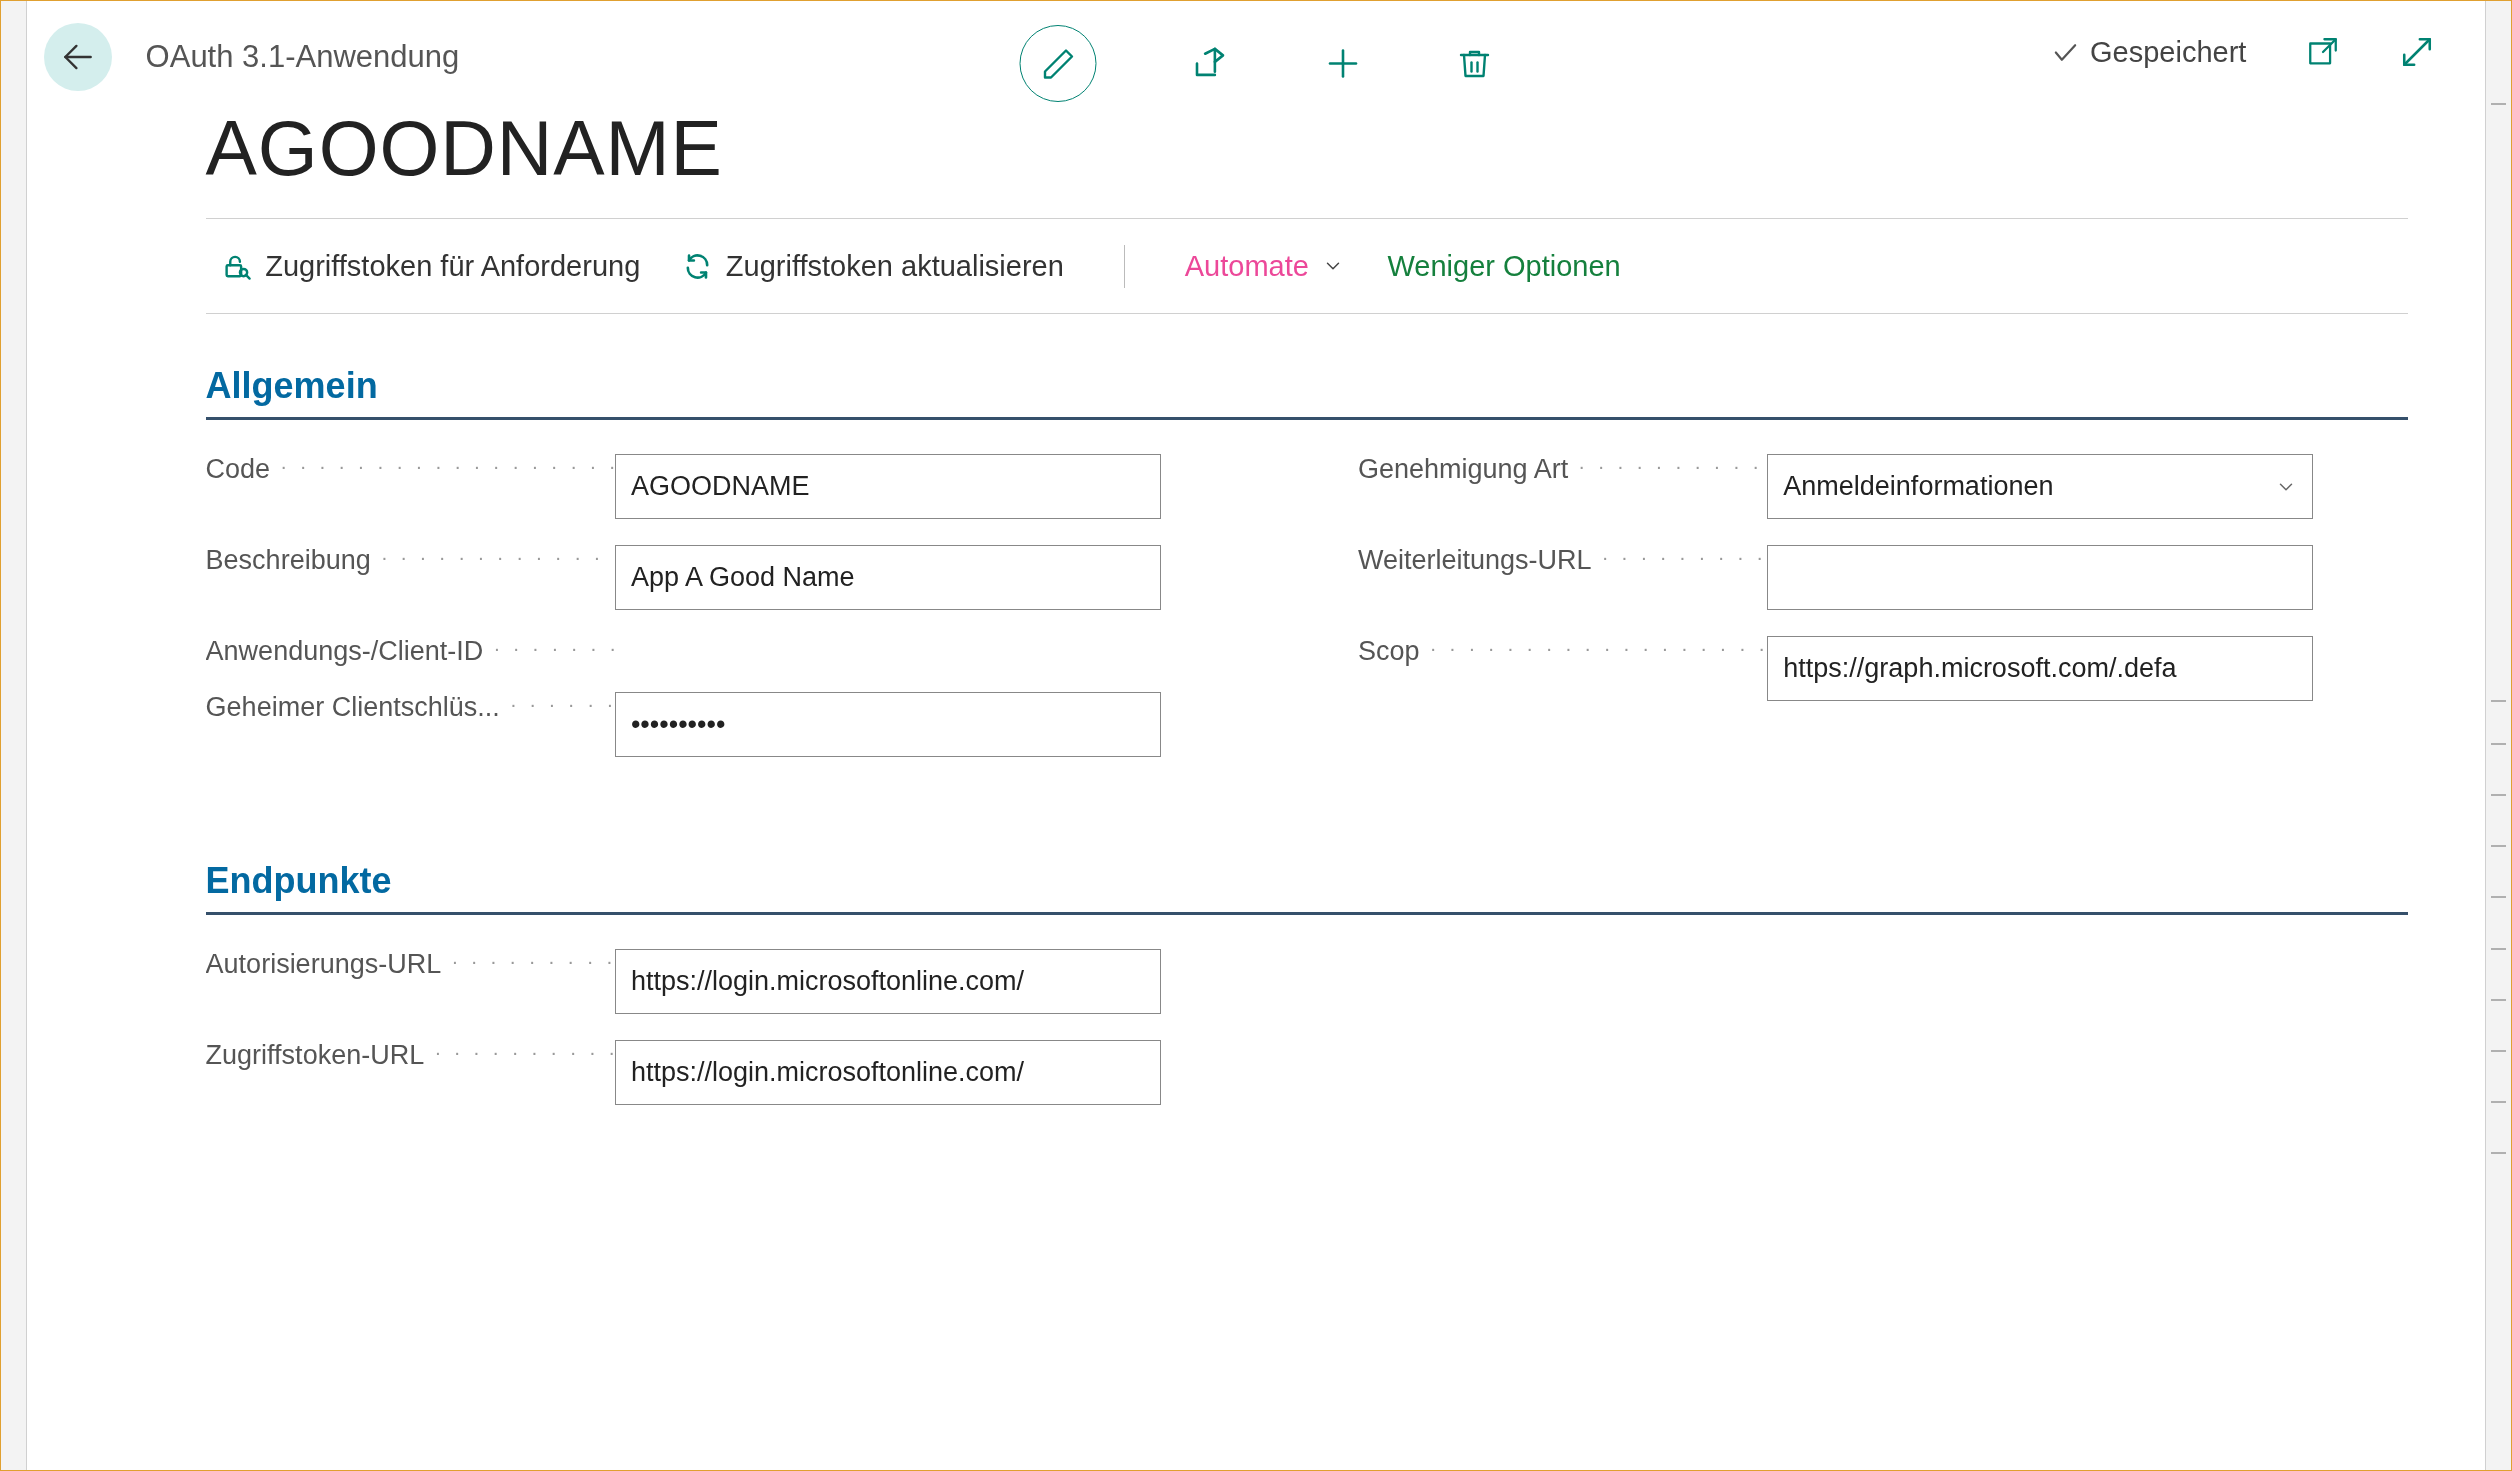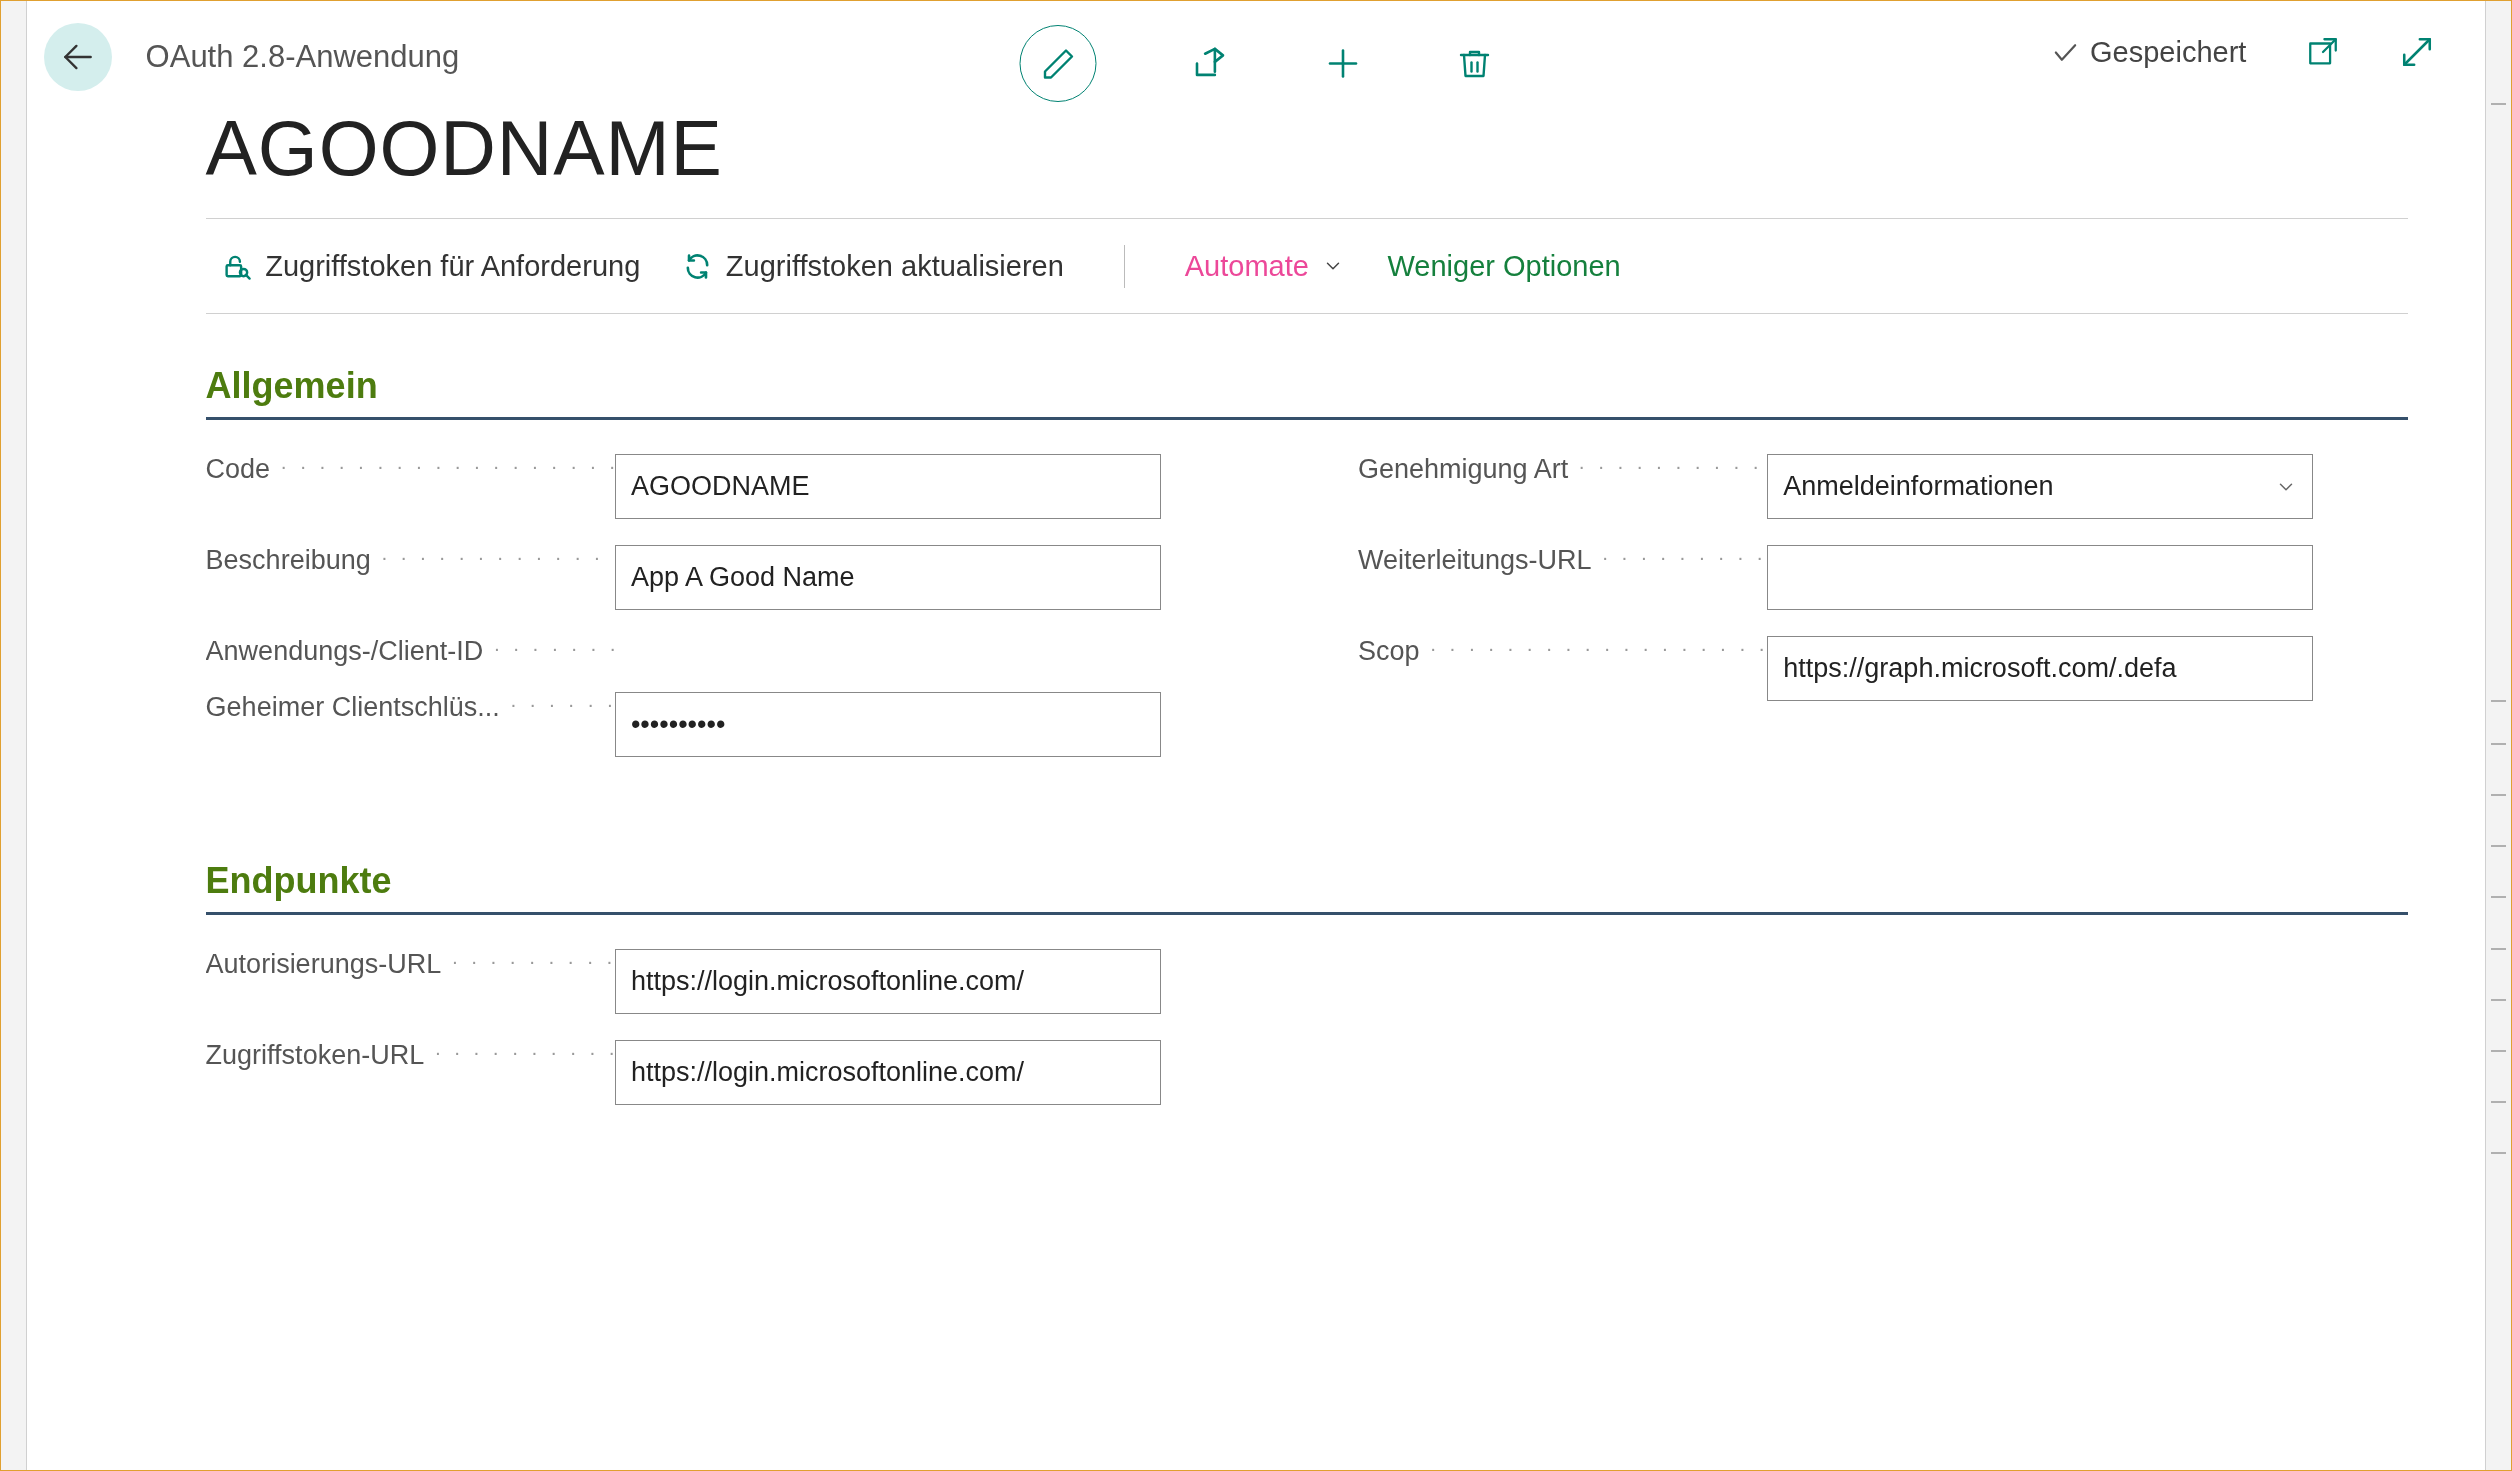--- a/index.html
+++ b/index.html
@@ -129,21 +129,21 @@
   .action-bar .act.dark { color:#ec4899; font-weight:400; }
   .action-bar .act.muted { color:#15803d; }
 
   
   .section {
     margin: 51px 77px 0 179px;
   }
   .section h2 {
     font-size: 36px;
     font-weight: 600;
-    color:#4d7c0f;
+    color:#0369a1;
     padding-bottom: 10.2px;
     border-bottom: 3.4px solid #35506b;
   }
   .fields {
     display:flex;
     gap: 102px;
     margin-top: 34px;
   }
   .col { flex: 1; }
   .row {
@@ -200,21 +200,21 @@
 
   <div class="card">
 
     <div class="header">
       <div class="back-btn">
         <svg width="38" height="38" viewBox="0 0 24 24" fill="none" stroke="#333" stroke-width="1.5" stroke-linecap="round" stroke-linejoin="round">
             <line x1="20" y1="12" x2="4" y2="12"></line>
             <polyline points="11 5 4 12 11 19"></polyline>
           </svg>
       </div>
-      <div class="page-type">OAuth 2.8-Anwendung</div>
+      <div class="page-type">OAuth 3.1-Anwendung</div>
 
       <div class="header-center">
         <div class="icon-btn">
           <div class="edit-circle">
             <svg width="36" height="36" viewBox="0 0 24 24" fill="none" stroke="#008272" stroke-width="1.6" stroke-linecap="round" stroke-linejoin="round">
                 <path d="M17 3l4 4L7 21H3v-4L17 3z"></path>
               </svg>
           </div>
         </div>
         <div class="icon-btn">

